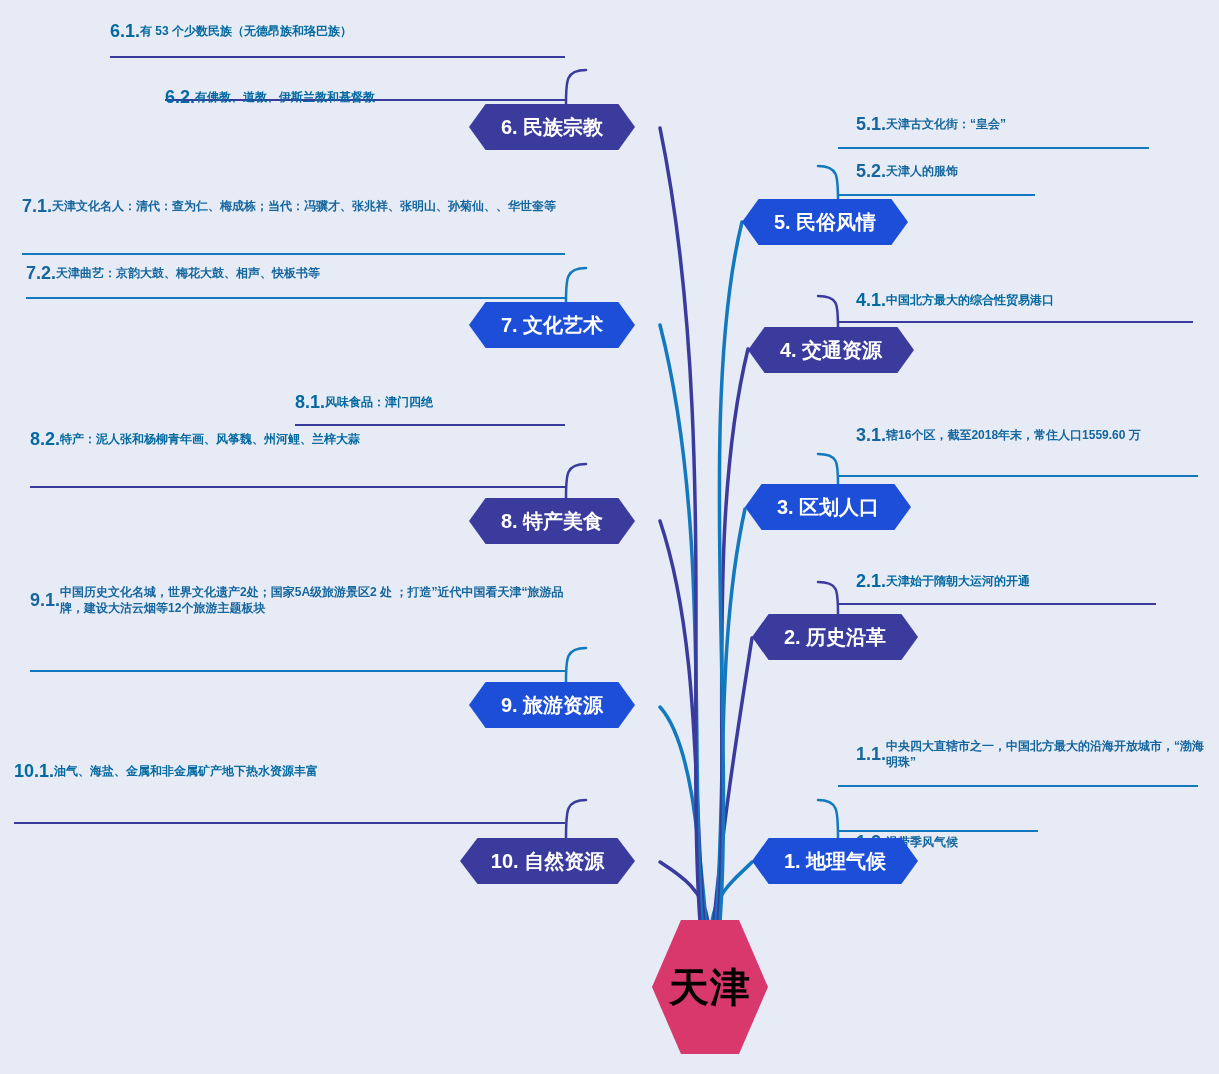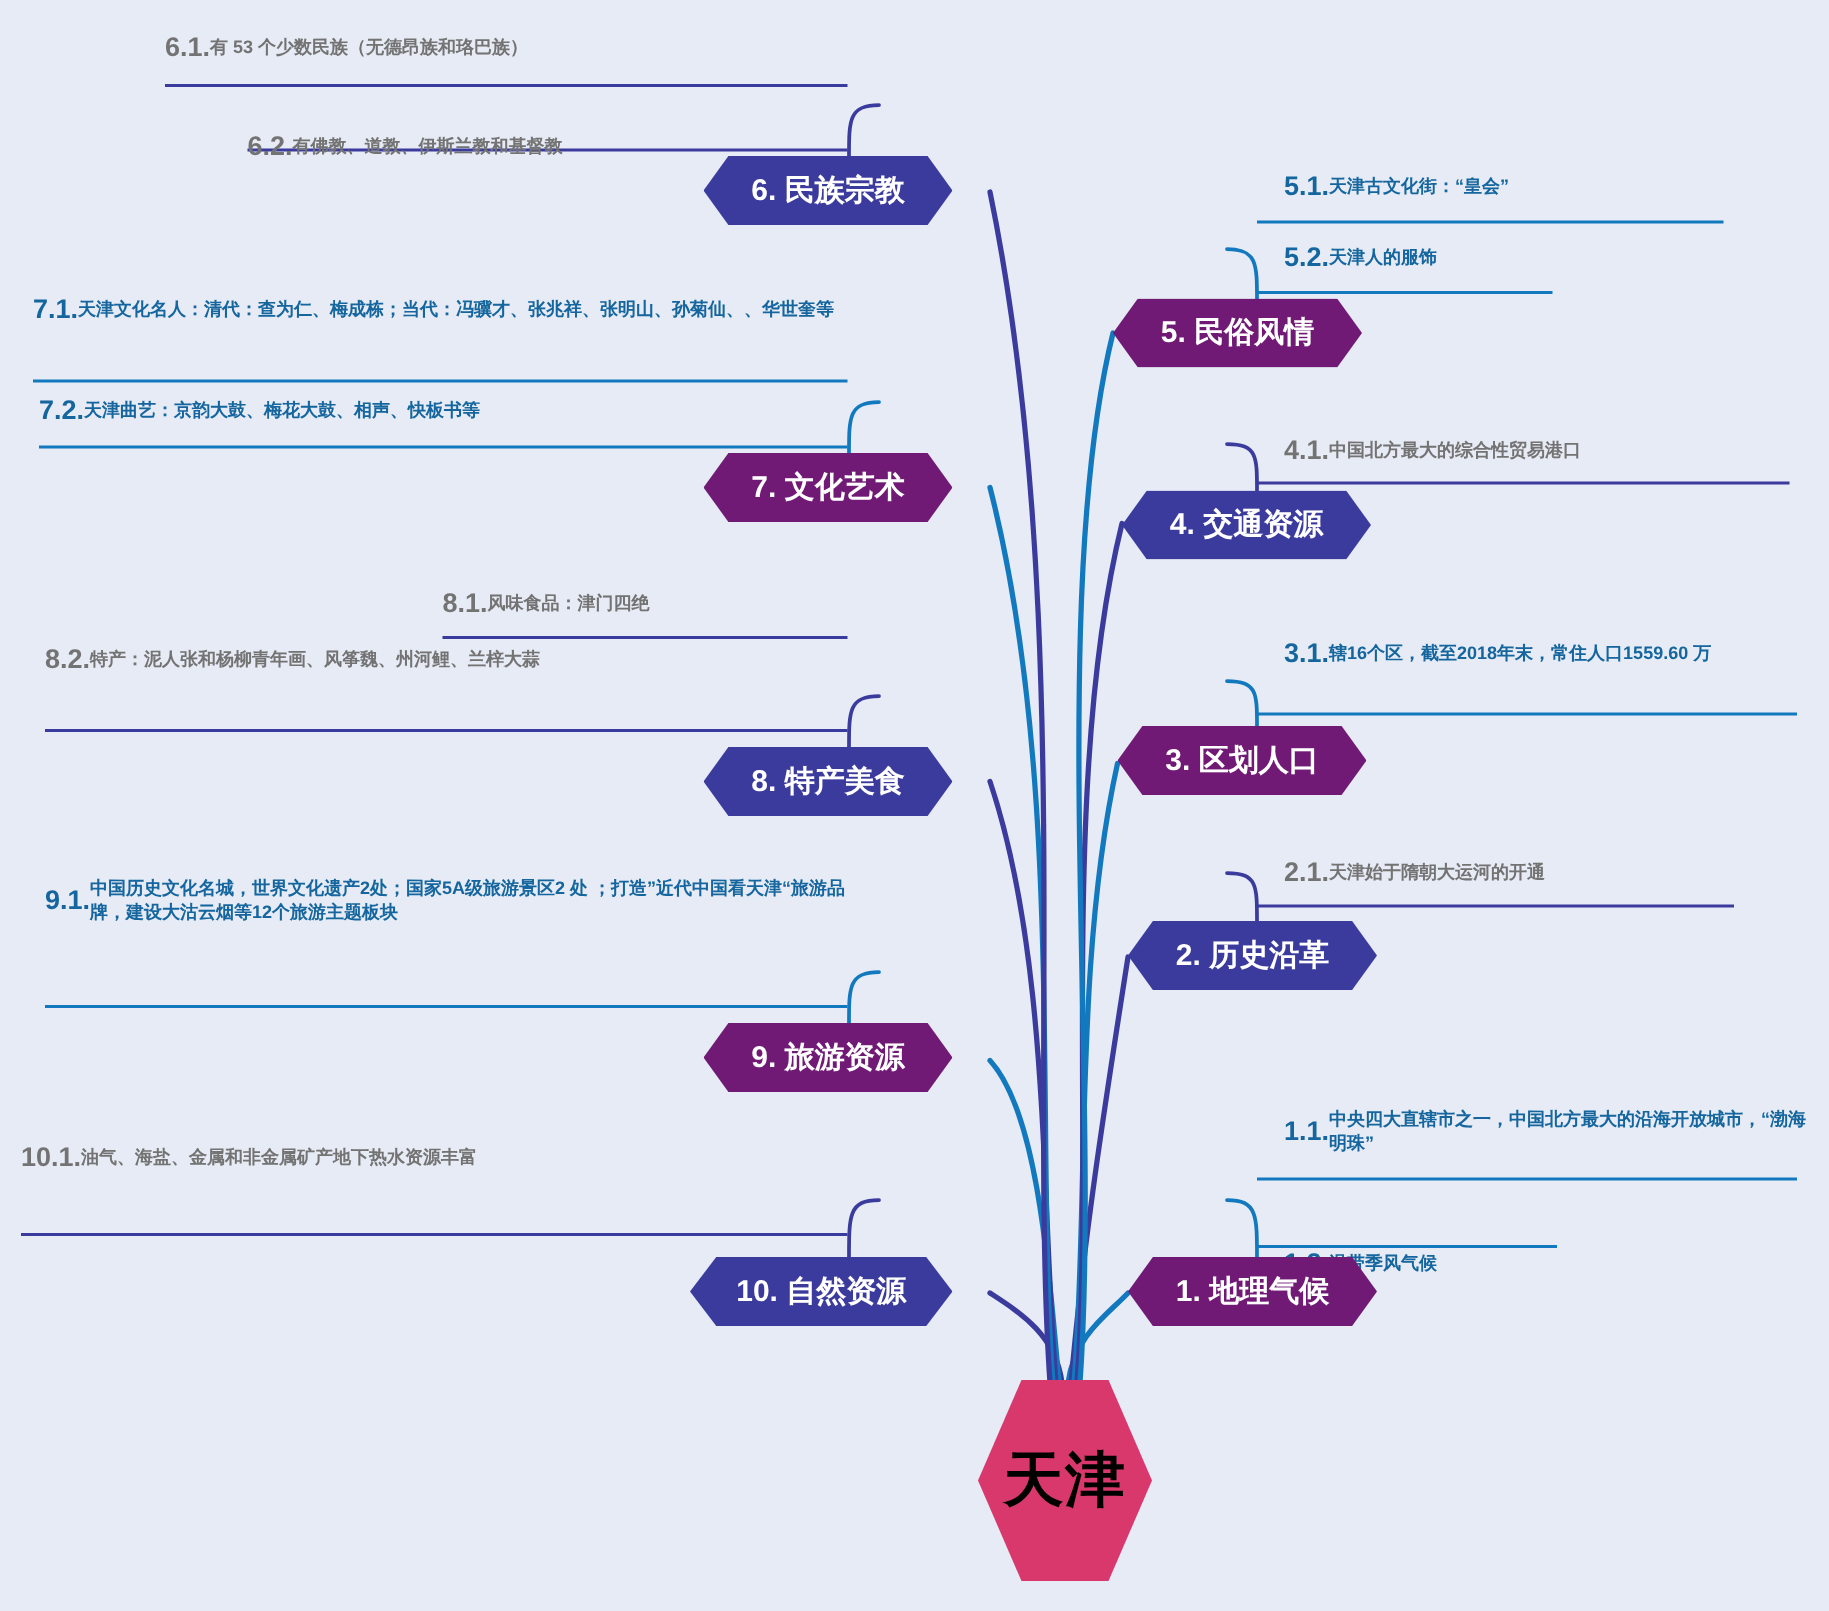--- a/index.html
+++ b/index.html
@@ -64,21 +64,21 @@
     z-index: 5;
   }
   .branch .branch-label {
     color: #ffffff;
     font-size: 20px;
     font-weight: bold;
     white-space: nowrap;
     line-height: 1;
   }
   .branch.purple { background: #3b3b9e; }
-  .branch.blue   { background: #701a75; }
+  .branch.blue   { background: #1d4ed8; }
 
   
   .sub {
     position: absolute;
     display: flex;
     align-items: center;
     z-index: 4;
   }
   .sub .num {
     font-size: 18px;
@@ -86,21 +86,21 @@
     white-space: nowrap;
     flex: 0 0 auto;
     line-height: 1.32;
   }
   .sub .txt {
     font-size: 12px;
     font-weight: bold;
     line-height: 1.32;
     flex: 1 1 auto;
   }
-  .sub.purple .num, .sub.purple .txt { color: #737373; }
+  .sub.purple .num, .sub.purple .txt { color: #0369a1; }
   .sub.blue   .num, .sub.blue   .txt { color: #15669e; }
 
   .sub.right .num { order: 1; text-align: right; }
   .sub.right .txt { order: 2; text-align: left; }
   .sub.left  .num { order: 1; text-align: right; }
   .sub.left  .txt { order: 2; text-align: left; }
 
   
   .rule {
     position: absolute;

